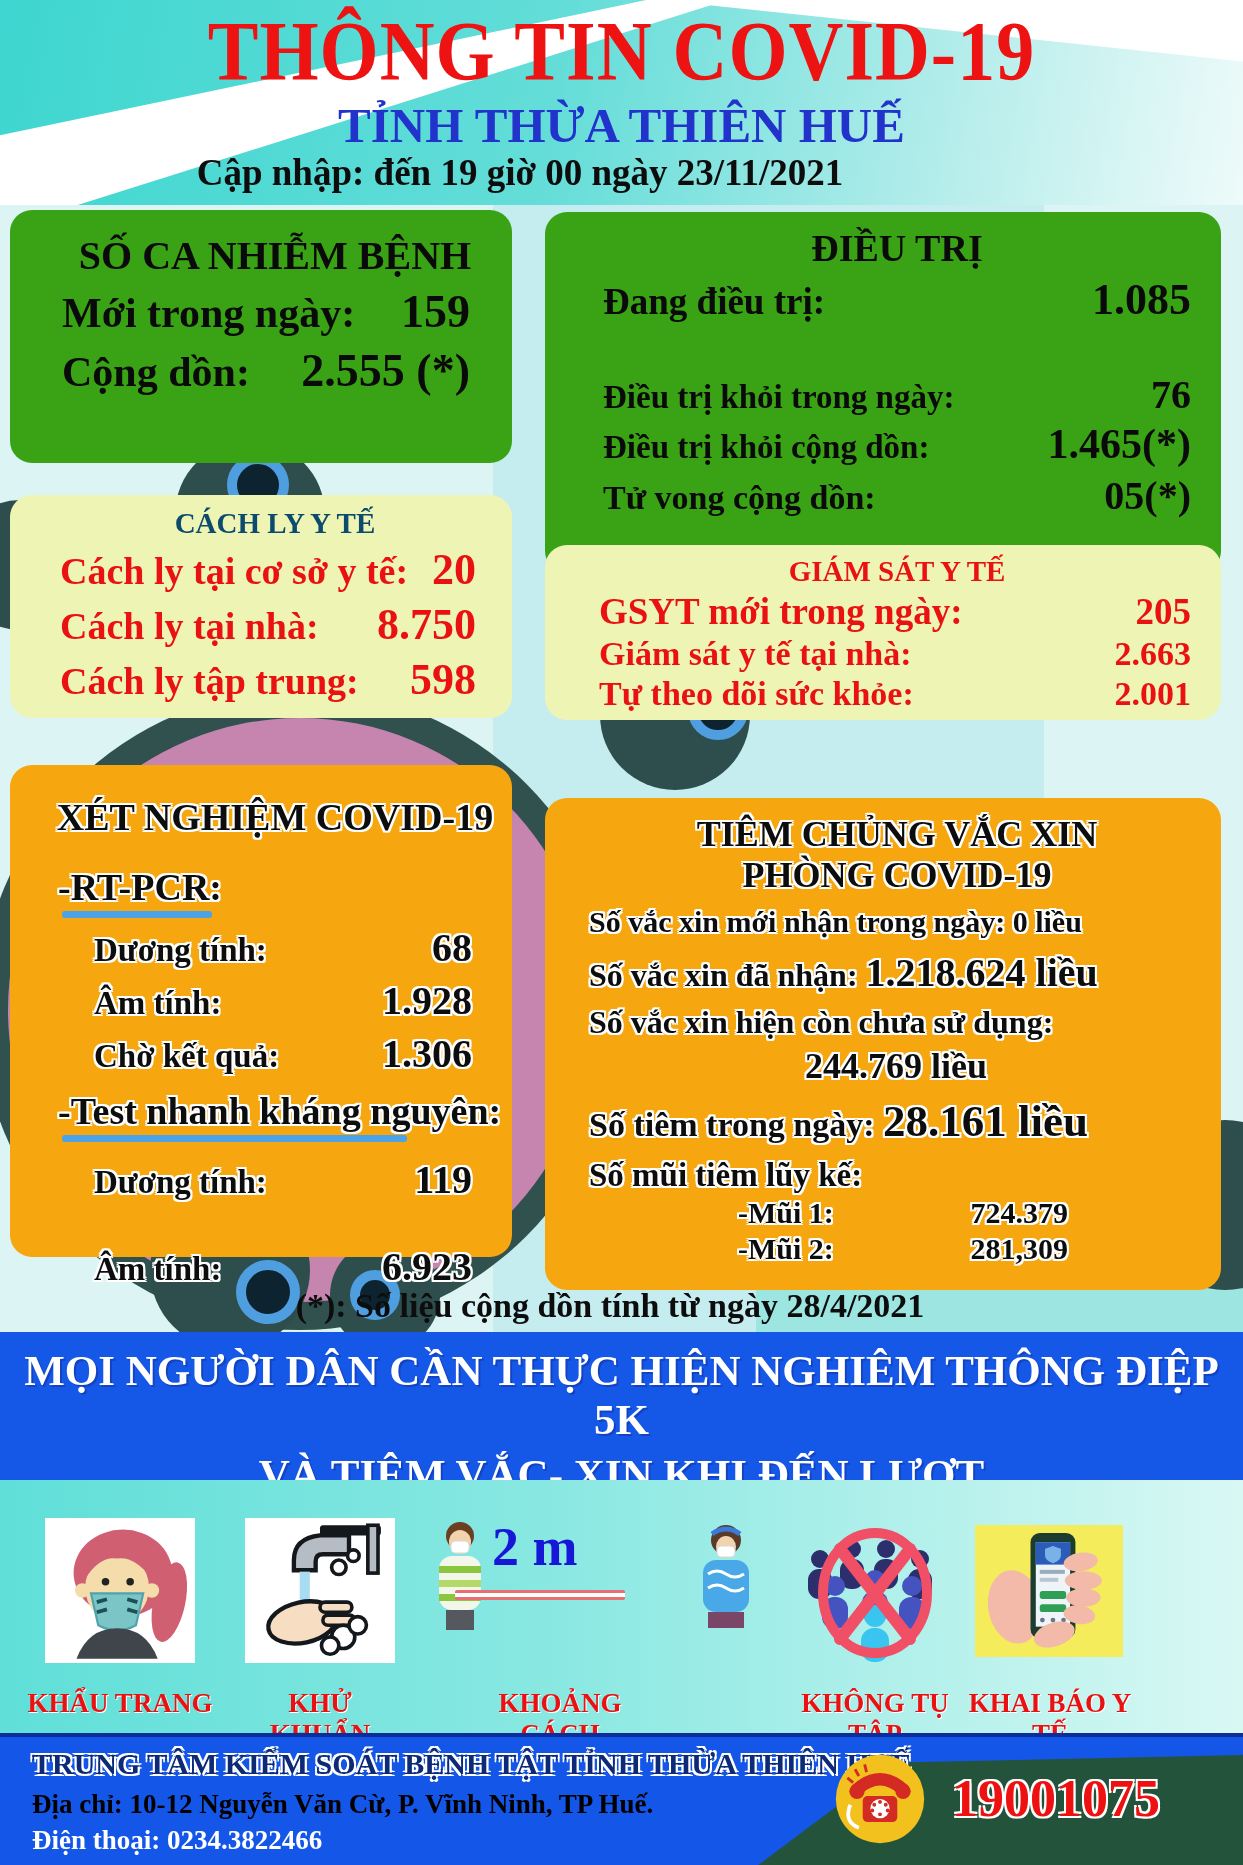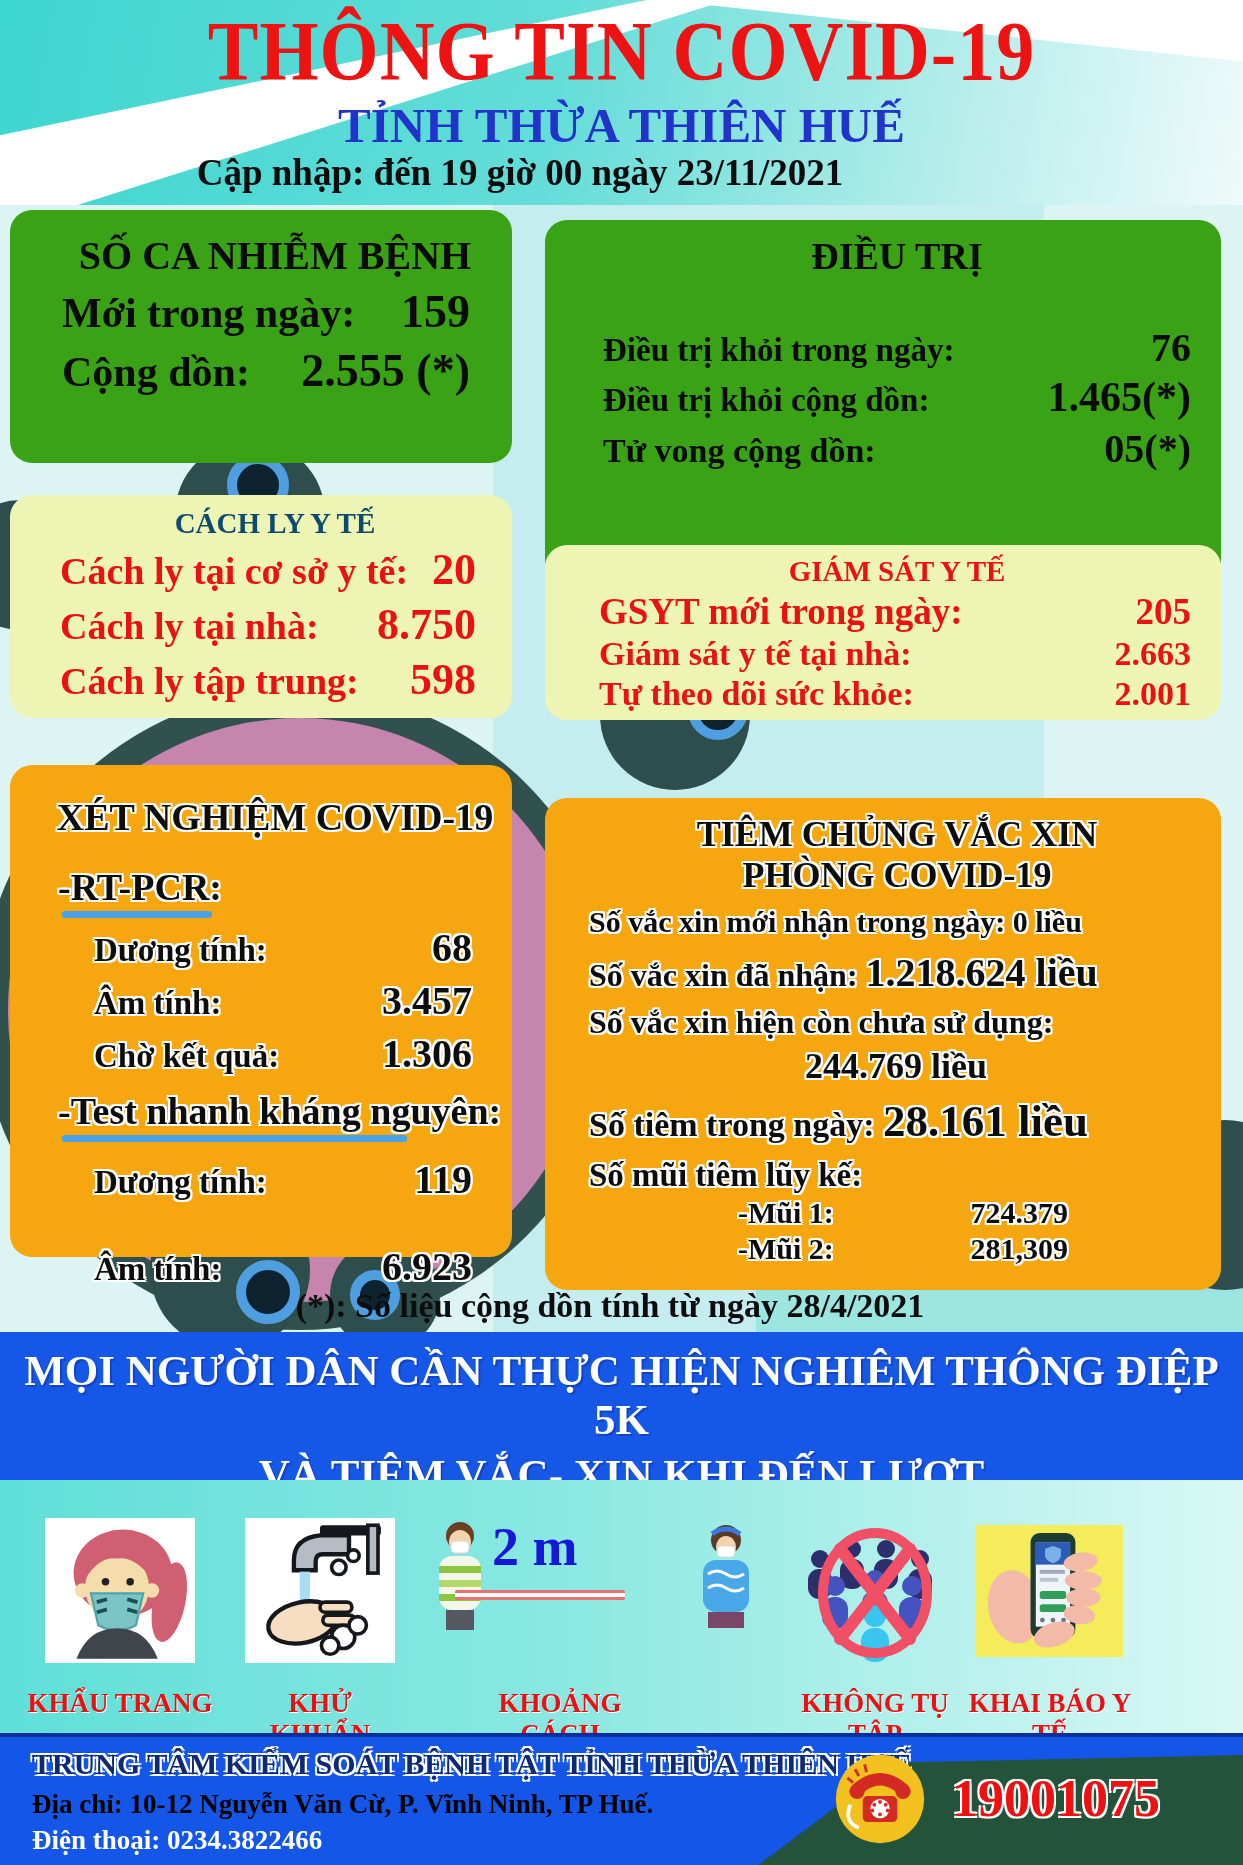--- a/index.html
+++ b/index.html
@@ -33,21 +33,21 @@
   .bt{text-align:center;font-weight:bold;}
   .srow{display:flex;justify-content:space-between;align-items:baseline;font-weight:bold;}
   .srow .lbl{white-space:nowrap;}
   .srow .val{white-space:nowrap;}
 
   #box-cases{left:10px;top:210px;width:502px;height:253px;}
   #box-cases .bt{padding-top:22px;font-size:40px;}
   #box-cases .srow{padding:6px 42px 0 24px;font-size:42px;}
   #box-cases .srow .val{font-size:46px;}
 
-  #box-treatment{left:545px;top:220px;width:676px;height:361px;}
+  #box-treatment{left:545px;top:212px;width:676px;height:361px;}
   #box-treatment .bt{padding-top:14px;font-size:38px;}
   #box-treatment .srow{padding:0 30px 0 30px;}
   .tr1{font-size:37px;margin-top:4px;}  .tr1 .val{font-size:44px;}
   .tr2{font-size:33px;margin-top:46px;} .tr2 .val{font-size:40px;}
   .tr3{font-size:33px;margin-top:2px;}  .tr3 .val{font-size:42px;}
   .tr4{font-size:34px;margin-top:4px;}  .tr4 .val{font-size:40px;}
 
   #box-quarantine{left:10px;top:495px;width:502px;height:223px;}
   #box-quarantine .bt{padding-top:12px;font-size:29px;color:#0c4a6e;}
   #box-quarantine .srow{padding:4px 36px 0 22px;font-size:38px;}
@@ -158,20 +158,24 @@
       <span class="val">159</span>
     </div>
     <div class="srow">
       <span class="lbl">Cộng dồn:</span>
       <span class="val">2.555 (*)</span>
     </div>
   </div>
 
   <div class="box green" id="box-treatment">
     <div class="bt">ĐIỀU TRỊ</div>
+    <div class="srow tr1">
+      <span class="lbl">Đang điều trị:</span>
+      <span class="val">1.085</span>
+    </div>
     <div class="srow tr2">
       <span class="lbl">Điều trị khỏi trong ngày:</span>
       <span class="val">76</span>
     </div>
     <div class="srow tr3">
       <span class="lbl">Điều trị khỏi cộng dồn:</span>
       <span class="val">1.465(*)</span>
     </div>
     <div class="srow tr4">
       <span class="lbl">Tử vong cộng dồn:</span>
@@ -214,21 +218,21 @@
   <div class="box orange" id="box-testing">
     <div class="bt ow">XÉT NGHIỆM COVID-19</div>
     <div class="t-head ow">-RT-PCR:</div>
     <div class="t-under" style="width:150px;"></div>
     <div class="srow">
       <span class="lbl ow">Dương tính:</span>
       <span class="val ow">68</span>
     </div>
     <div class="srow">
       <span class="lbl ow">Âm tính:</span>
-      <span class="val ow">3.457</span>
+      <span class="val ow">1.928</span>
     </div>
     <div class="srow">
       <span class="lbl ow">Chờ kết quả:</span>
       <span class="val ow">1.306</span>
     </div>
     <div class="t-head ow" style="margin-top:12px;">-Test nhanh kháng nguyên:</div>
     <div class="t-under" style="width:345px;"></div>
     <div class="srow" style="margin-top:8px;">
       <span class="lbl ow">Dương tính:</span>
       <span class="val ow">119</span>

